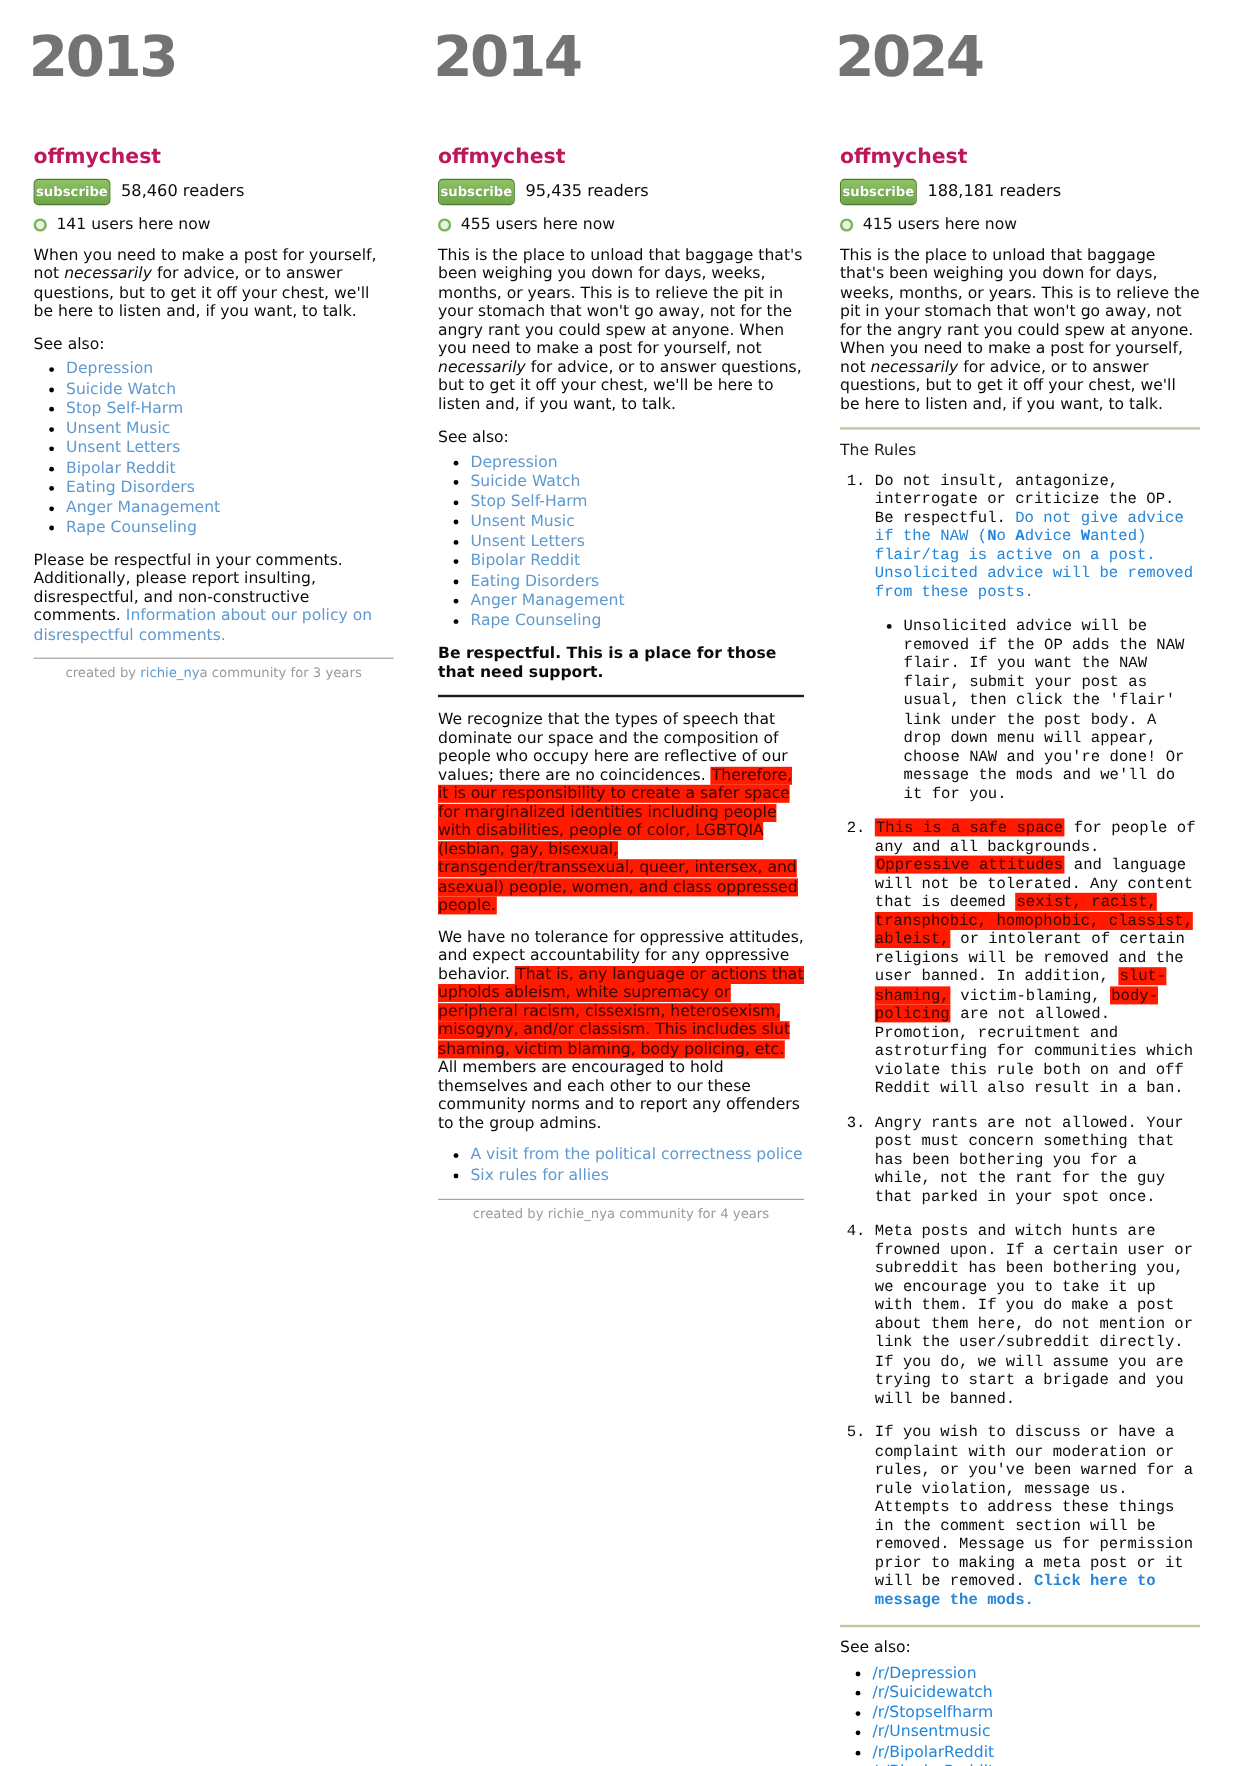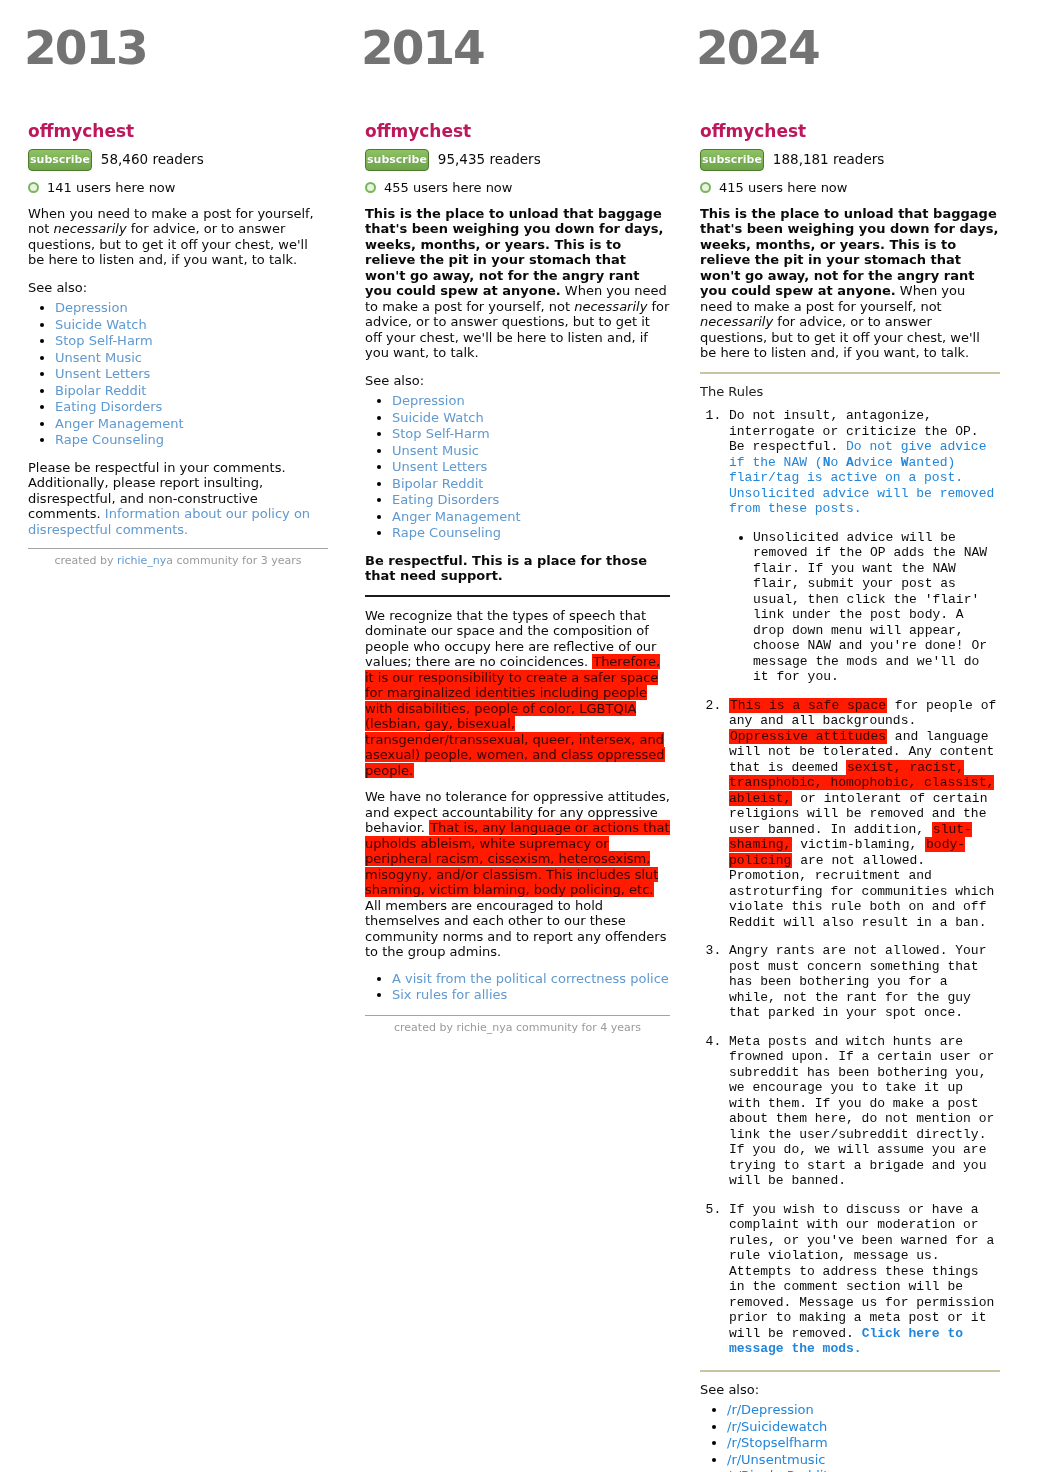--- a/index.html
+++ b/index.html
@@ -24,21 +24,21 @@
     background:linear-gradient(#8cc263,#6ea549); border:1px solid #4d7a30;
     border-radius:4px; padding:2px 1px 3px; cursor:pointer; text-shadow:0 0 1px rgba(0,0,0,.25);
   }
   .readers { margin-left:9px; font-size:13.5px; }
 
   .usersrow { display:flex; align-items:center; margin-bottom:10px; }
   .dot { width:11px; height:11px; border-radius:50%; background:#e7f4de;
          border:2px solid #79b45c; margin-right:8px; flex:0 0 auto; }
 
   p.desc { margin-bottom:11px; }
-  .bold { font-weight:bold; }
+  .bold { font-weight:normal; }
   .ital { font-style:italic; }
 
   .seealso { margin:12px 0 5px; }
   ul.lnks { list-style:disc; padding-left:27px; margin:4px 0 12px; }
   ul.lnks li { margin:1px 0; color:#000; }
   .lnk13 { color:#5f99cf; cursor:pointer; }
   .lnk15 { color:#2386d9; cursor:pointer; }
 
   .hl { background:#ff1a00; color:#3a0400; padding:0 1px; }
 

